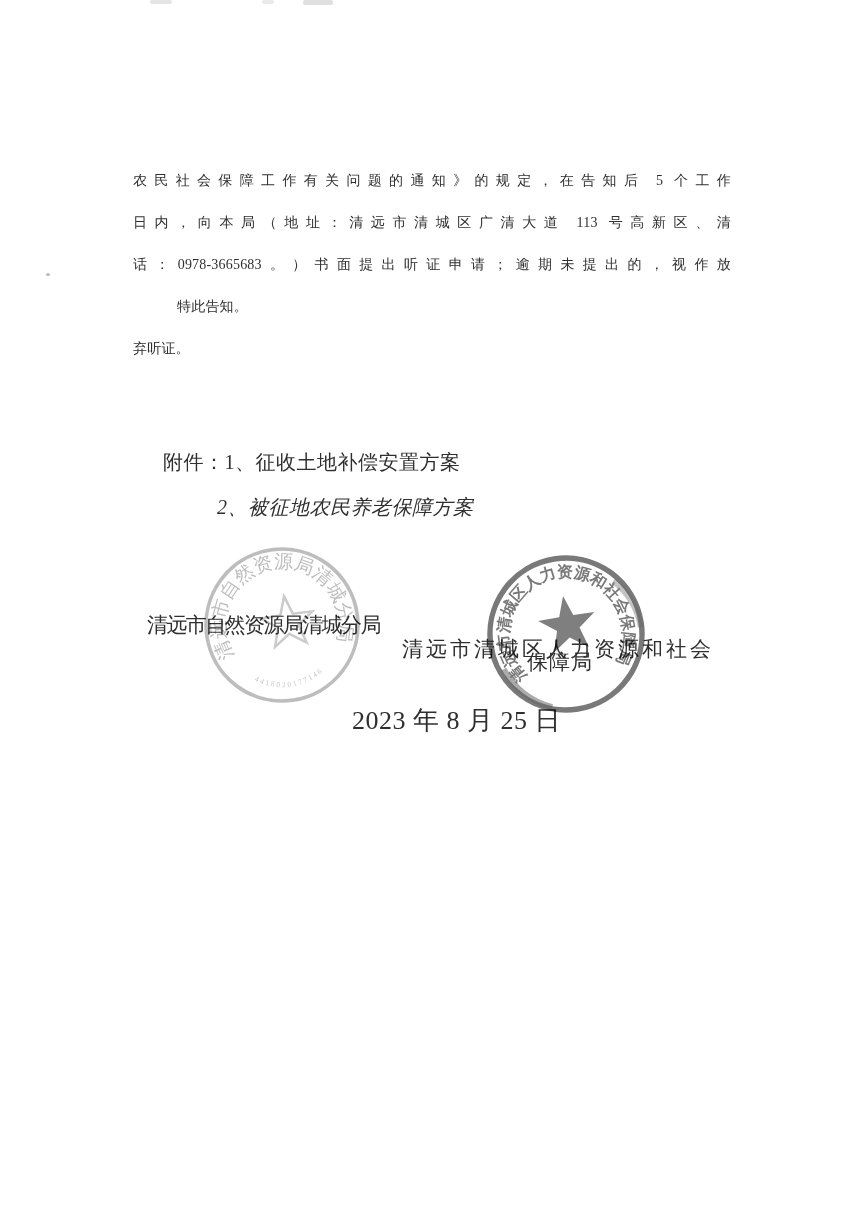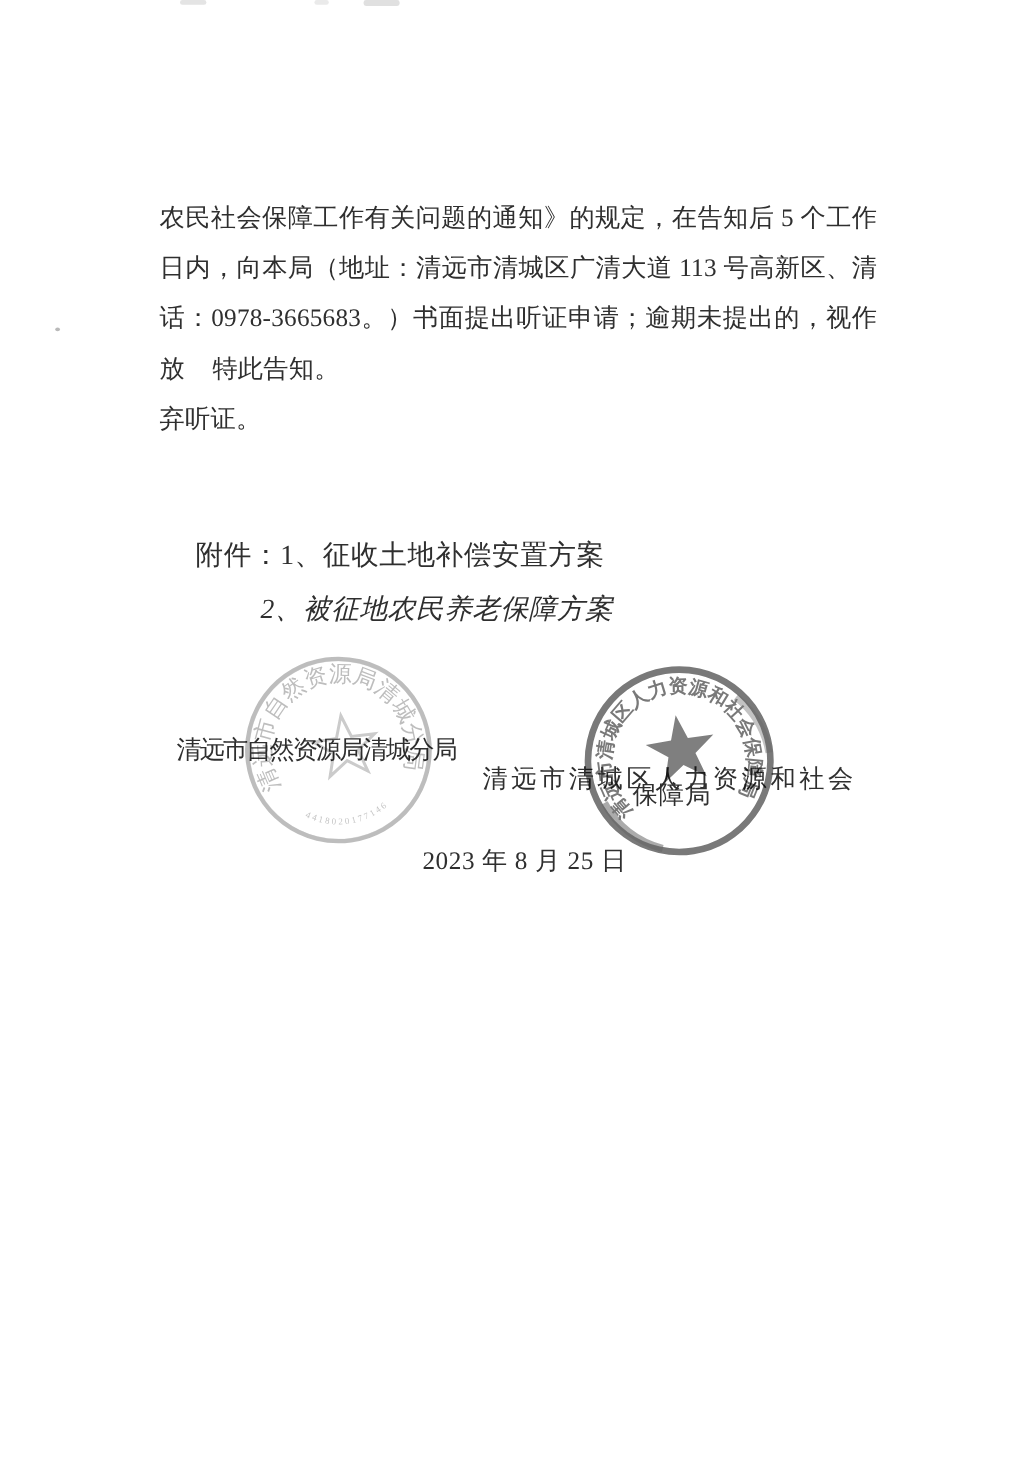--- a/index.html
+++ b/index.html
@@ -8,47 +8,47 @@
     width:850px;height:1220px;
     background:#ffffff;
     overflow:hidden;
     font-family:"Liberation Serif","DejaVu Serif",serif;
     color:#2f2f2f;
   }
   
   .body-text{
     position:absolute;
     left:133px;top:160px;width:598px;
-    font-size:21px;
+    font-size:14px;
     line-height:42px;
     letter-spacing:0.2px;
   }
   .bline{height:42px;}
   .justify{
     text-align:justify;
     text-align-last:justify;
     text-justify:inter-character;
   }
   .indent{text-indent:44px;}
   
   .attachment{
     position:absolute;
     left:163px;top:440px;
-    font-size:23px;line-height:45px;
+    font-size:20px;line-height:45px;
     letter-spacing:0.5px;
   }
   .attach-2{margin-left:54px;font-style:italic;}
   
   .sig{position:absolute;font-size:21px;white-space:nowrap;}
   .sig-left{left:147px;top:611px;letter-spacing:-1.6px;}
   .sig-right1{left:402px;top:611px;letter-spacing:3px;margin-top:24px;}
   .sig-right2{left:527px;top:648px;letter-spacing:1px;text-align:center;}
   .date-line{
     position:absolute;left:352px;top:703px;
-    font-size:21px;letter-spacing:0.5px;white-space:nowrap;
+    font-size:26px;letter-spacing:0.5px;white-space:nowrap;
   }
   
   .stamp{
     position:absolute;
     mix-blend-mode:multiply;
     pointer-events:none;
   }
   .stamp-left{left:197px;top:540px;transform:rotate(-8deg);opacity:0.85;}
   .stamp-right{left:481px;top:549px;transform:rotate(-9deg);opacity:0.92;}
   .arc-text{font-family:"Liberation Serif","DejaVu Serif",serif;}

